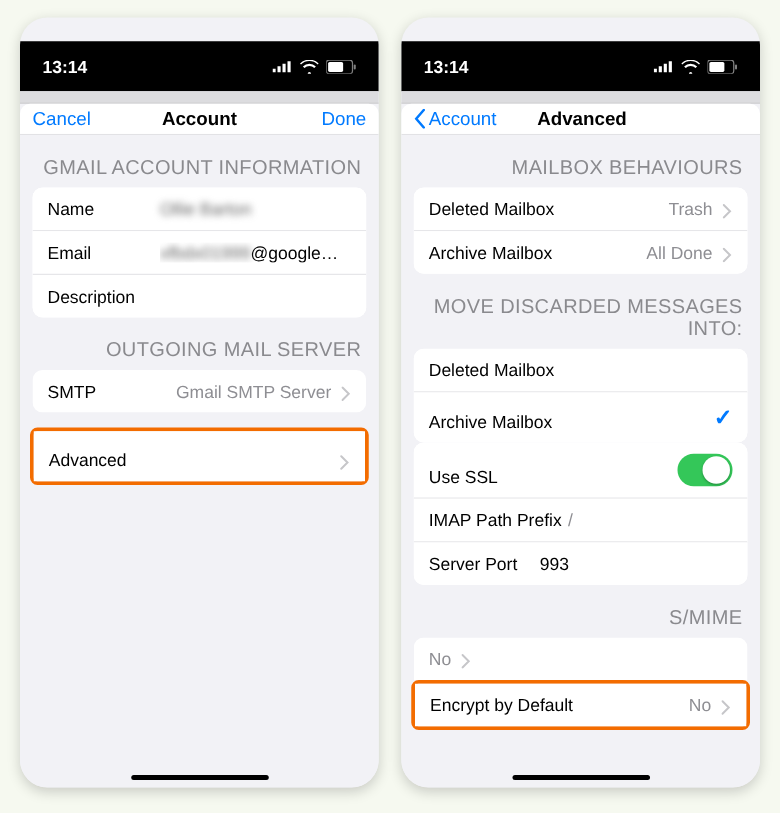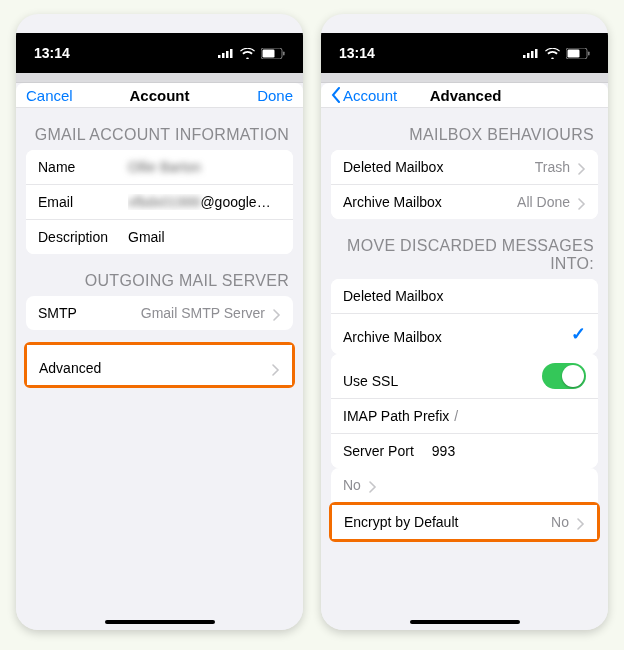--- a/index.html
+++ b/index.html
@@ -195,21 +195,20 @@
         <span class="value blur">Ollie Barton</span>
       </div>
       <div class="row">
         <span class="label">Email</span>
         <span class="value">
           <span class="blur">xfbdx01999</span><span>@googlemail.com</span>
         </span>
       </div>
       <div class="row">
         <span class="label">Description</span>
-        <span class="value">Gmail</span>
       </div>
     </div>
 
     <div class="section-header">OUTGOING MAIL SERVER</div>
     <div class="group">
       <div class="row">
         <span class="label-full">SMTP</span>
         <span class="value gray" style="flex:0 0 auto">Gmail SMTP Server</span>
         <svg class="chev" viewBox="0 0 8 12">
             <path d="M1 1l5 5-5 5" stroke="currentColor" stroke-width="1.6" fill="none" stroke-linecap="round"></path>
@@ -300,20 +299,21 @@
       <div class="row">
         <span class="label-full" style="flex:0 0 auto; margin-right:5px;">IMAP Path Prefix</span>
         <span class="value" style="color:#8e8e93">/</span>
       </div>
       <div class="row">
         <span class="label-full" style="flex:0 0 auto; margin-right:18px;">Server Port</span>
         <span class="value">993</span>
       </div>
     </div>
 
+    <div class="section-header">S/MIME</div>
     <div class="group" style="border-radius:8px 8px 0 0;">
       <div class="row">
         <span class="value gray" style="flex:0 0 auto">No</span>
         <svg class="chev" viewBox="0 0 8 12">
             <path d="M1 1l5 5-5 5" stroke="currentColor" stroke-width="1.6" fill="none" stroke-linecap="round"></path>
           </svg>
       </div>
     </div>
     <div class="highlight" style="margin-top:0;">
       <div class="row">

